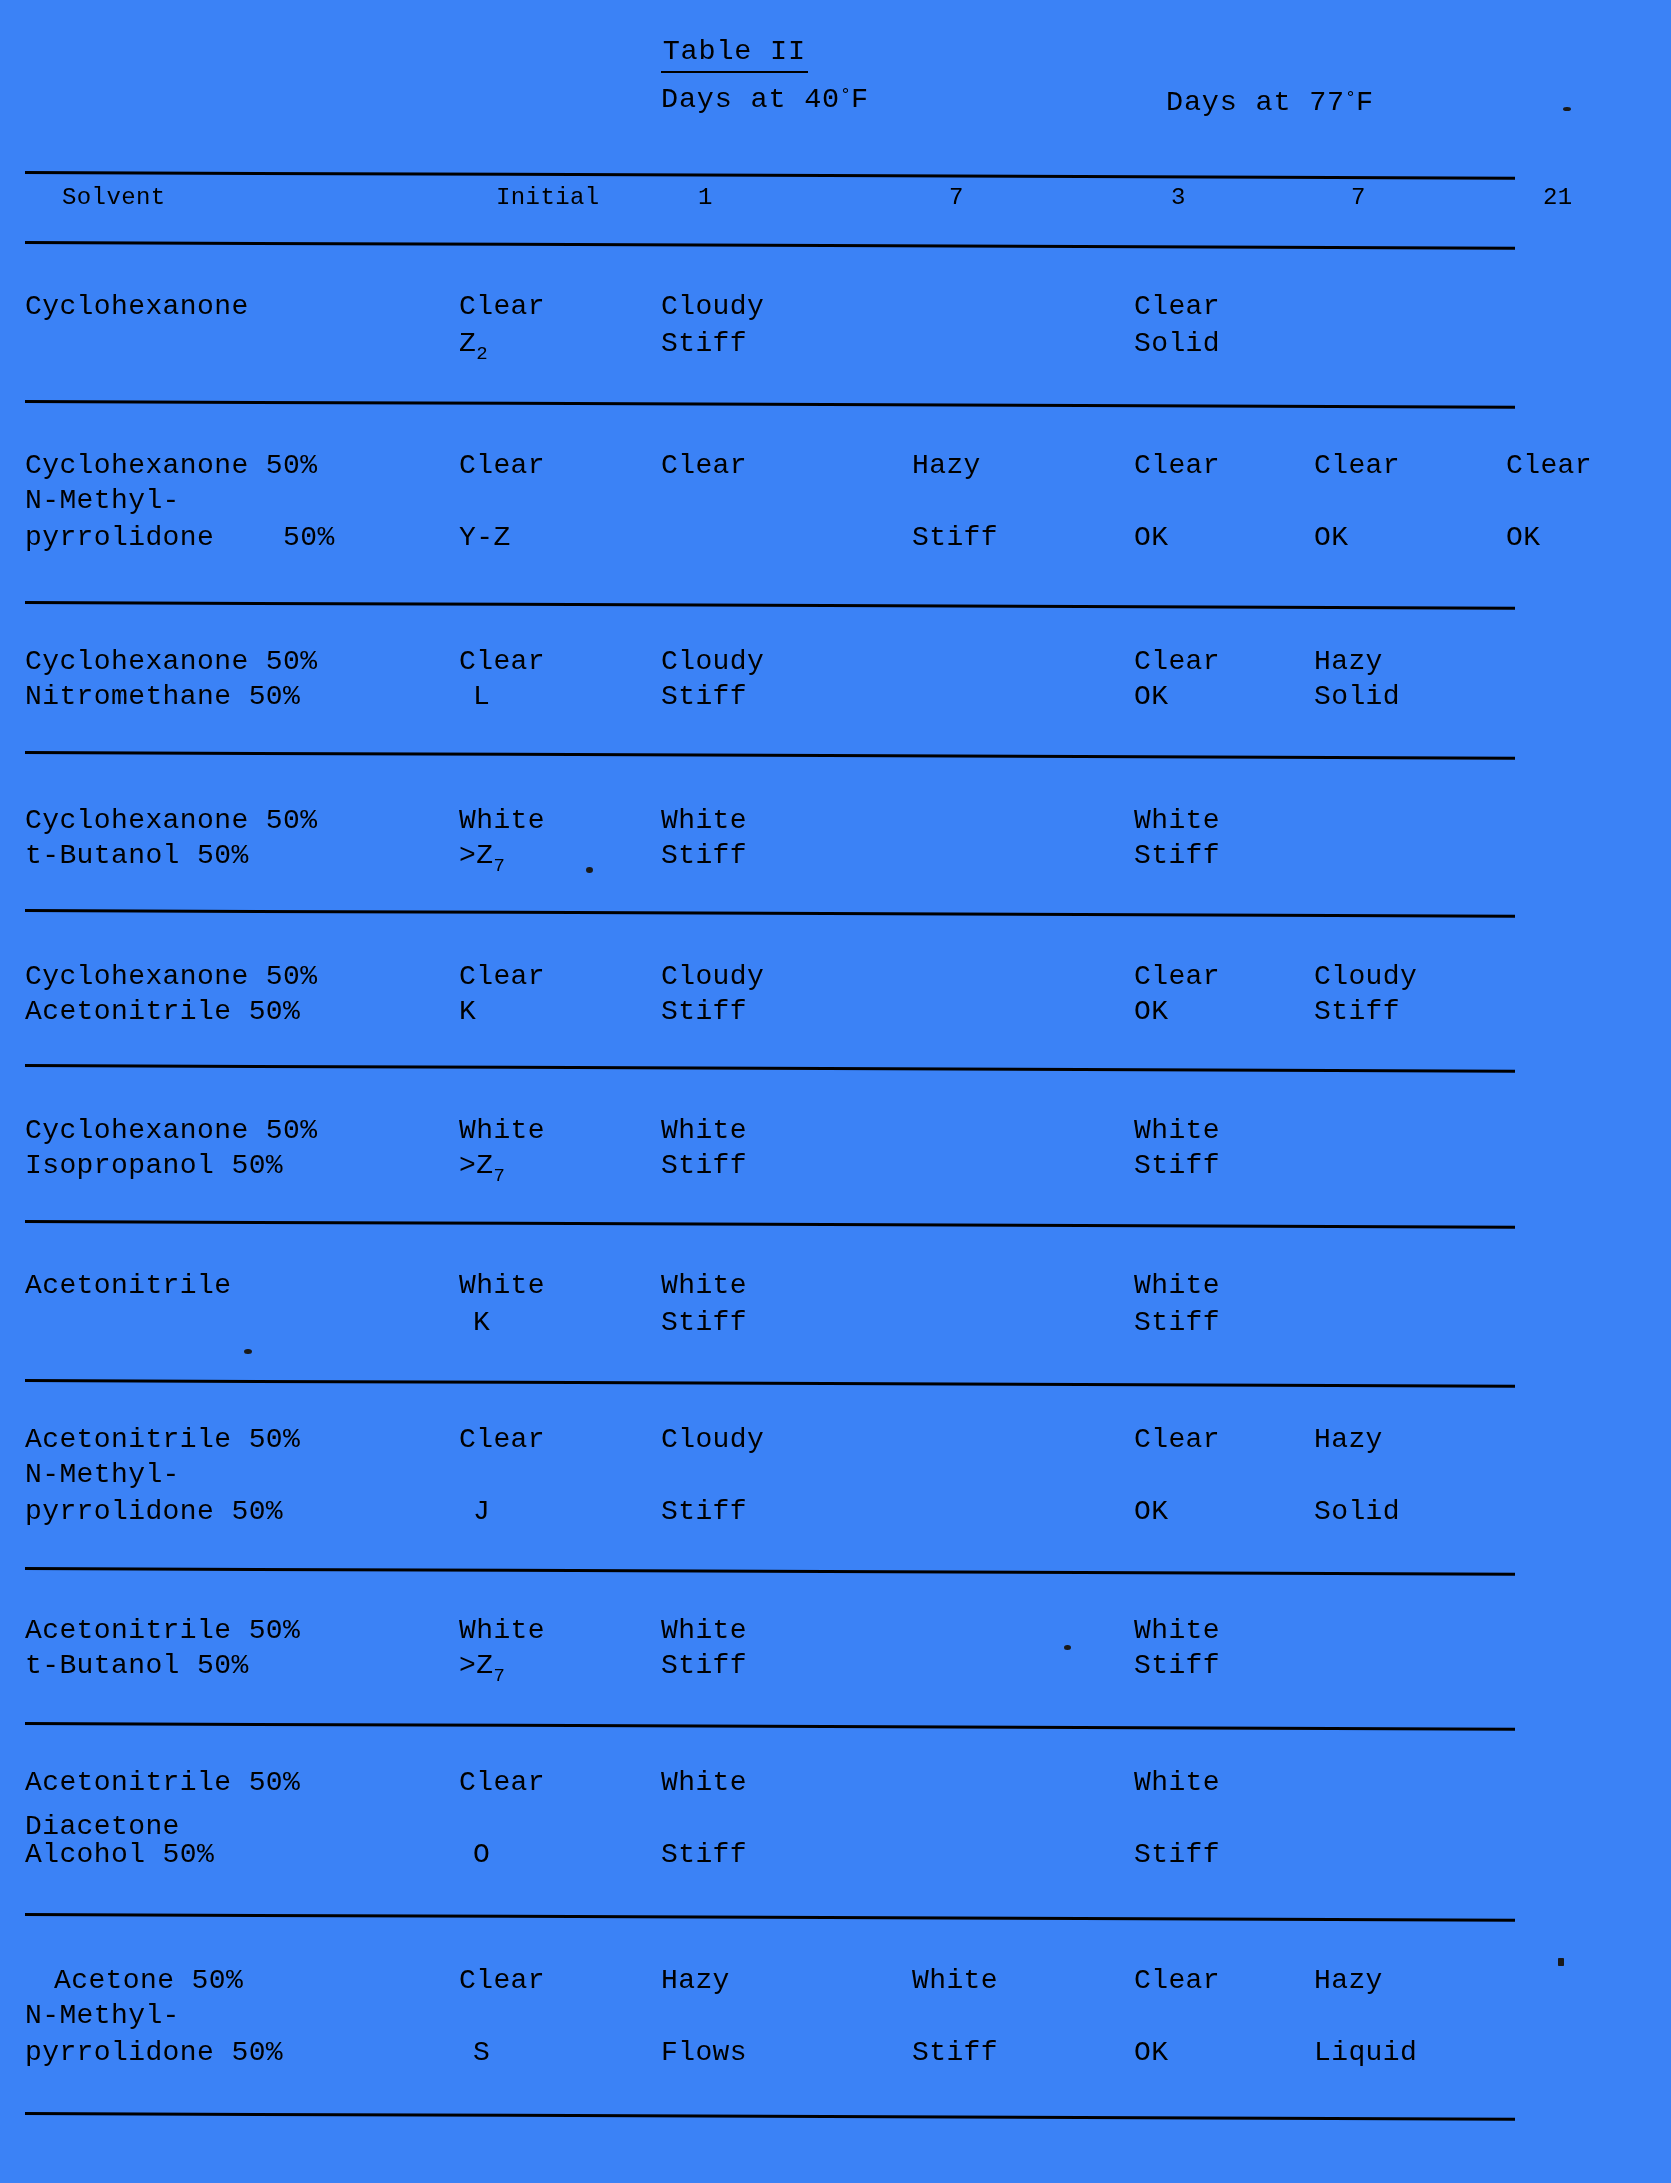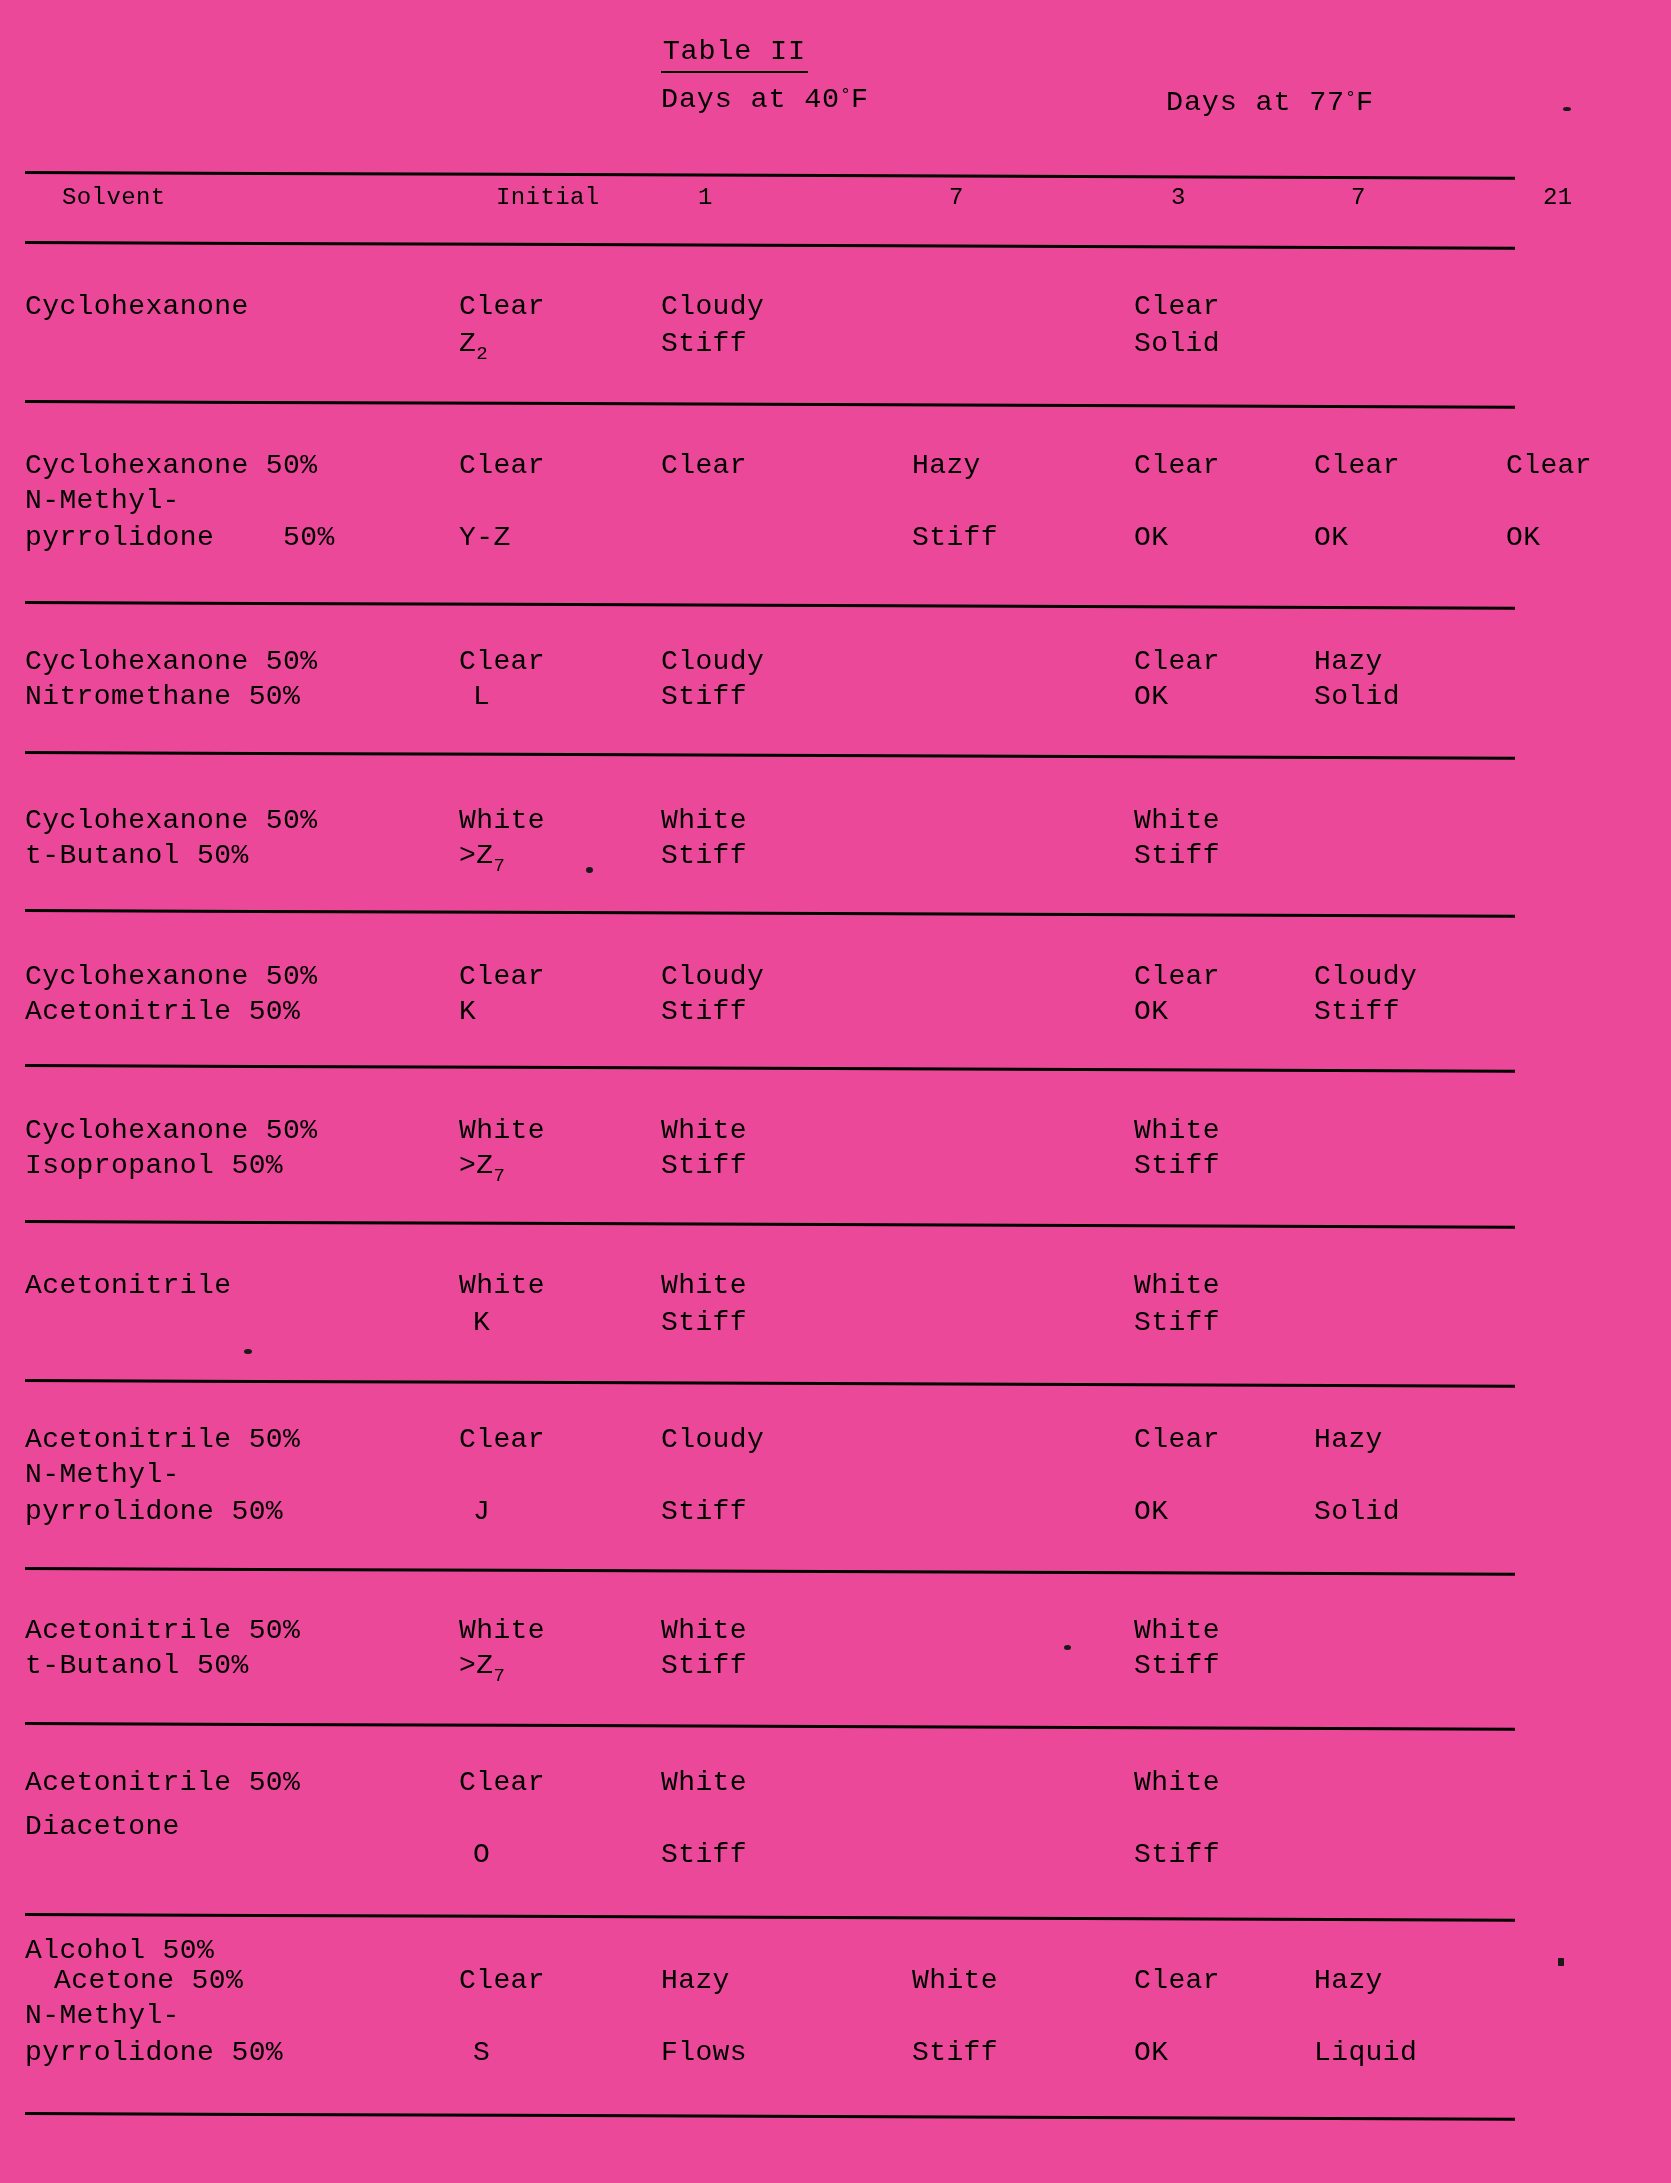--- a/index.html
+++ b/index.html
@@ -14,21 +14,21 @@
     position: relative;
     font-family: "Liberation Mono", "DejaVu Sans Mono", monospace;
     color: #000000;
     overflow: hidden;
   }
 
   
   #page {
     position: absolute;
     inset: 0;
-    background: #ec4899;
+    background: #3b82f6;
   }
 
   
   .hdr-title-wrap {
     position: absolute;
     left: 661px;
     top: 33px;
     width: 351px;
   }
   .hdr-title {
@@ -286,21 +286,21 @@
     <div class="speck" style="left:1064px; top:1645px; width:6.7px; height:5px;"></div>
 
     <div class="cell c-d3" style="top:1615px;">White</div>
     <div class="cell c-d3" style="top:1650px;">Stiff</div>
   </div>
   <div class="rule skew" style="top:1722px;"></div>
 
   <div class="row">
     <div class="cell c-solvent" style="top:1767px;">Acetonitrile 50%</div>
     <div class="cell c-solvent" style="top:1803px;margin-top:8px;">Diacetone</div>
-    <div class="cell c-solvent" style="top:1935px;">Alcohol 50%</div>
+    <div class="cell c-solvent" style="top:1839px;">Alcohol 50%</div>
 
     <div class="cell c-initial" style="top:1767px;">Clear</div>
     <div class="cell c-initial" style="top:1839px; left:473px;">O</div>
 
     <div class="cell c-d1" style="top:1767px;">White</div>
     <div class="cell c-d1" style="top:1839px;">Stiff</div>
 
     <div class="cell c-d3" style="top:1767px;">White</div>
     <div class="cell c-d3" style="top:1839px;">Stiff</div>
   </div>

